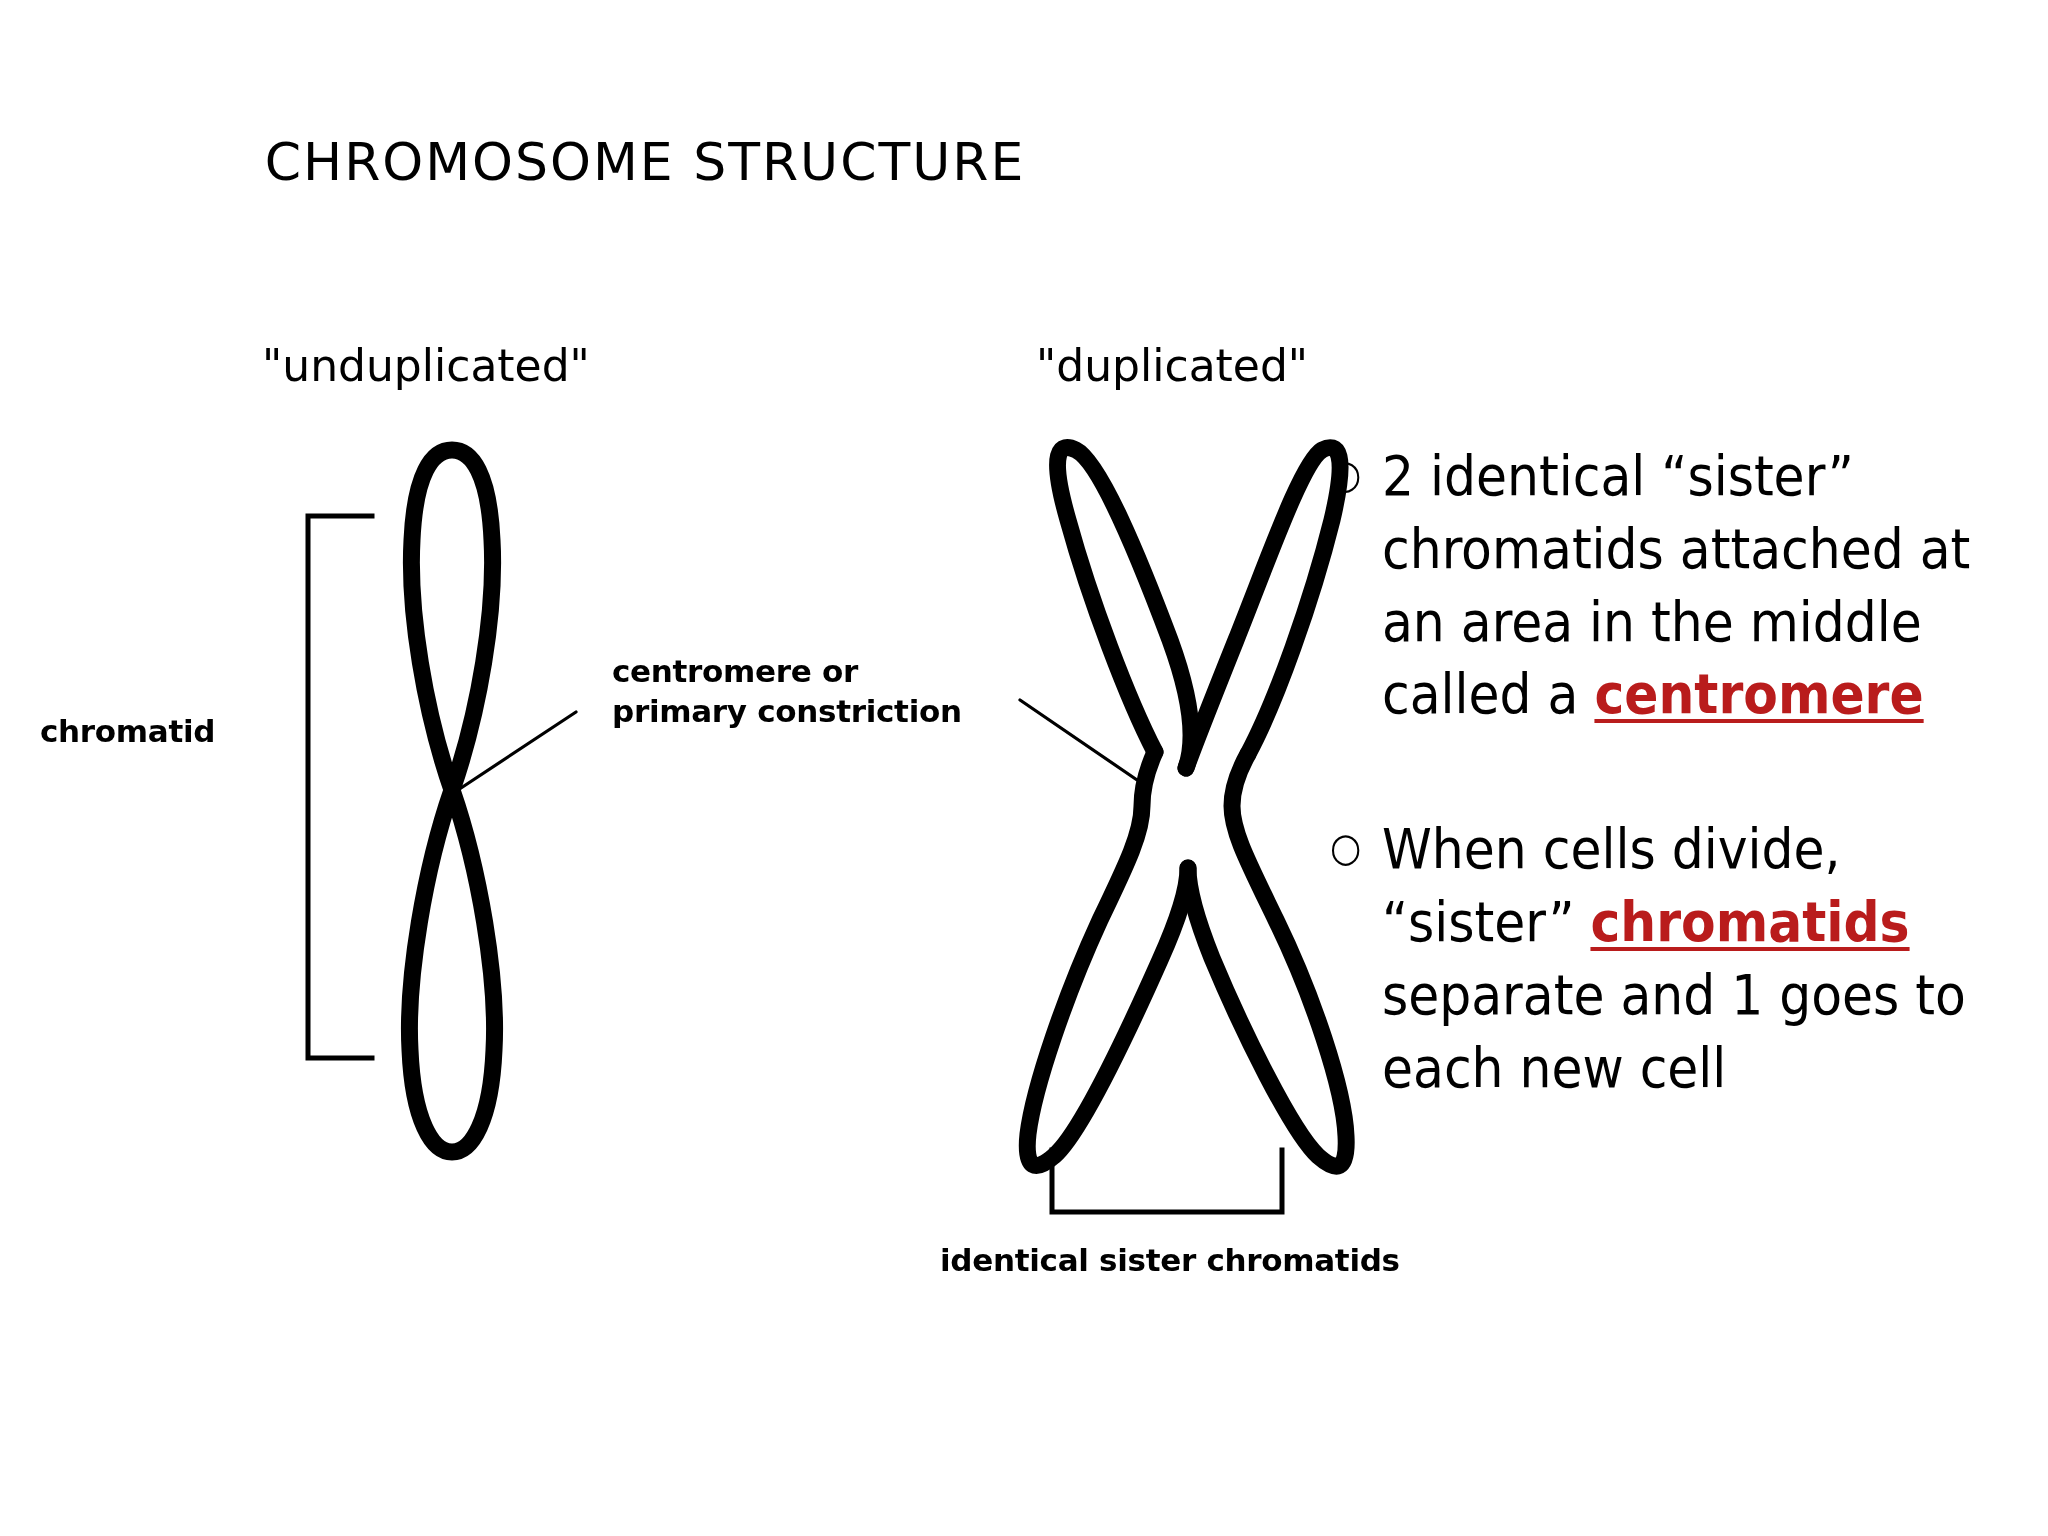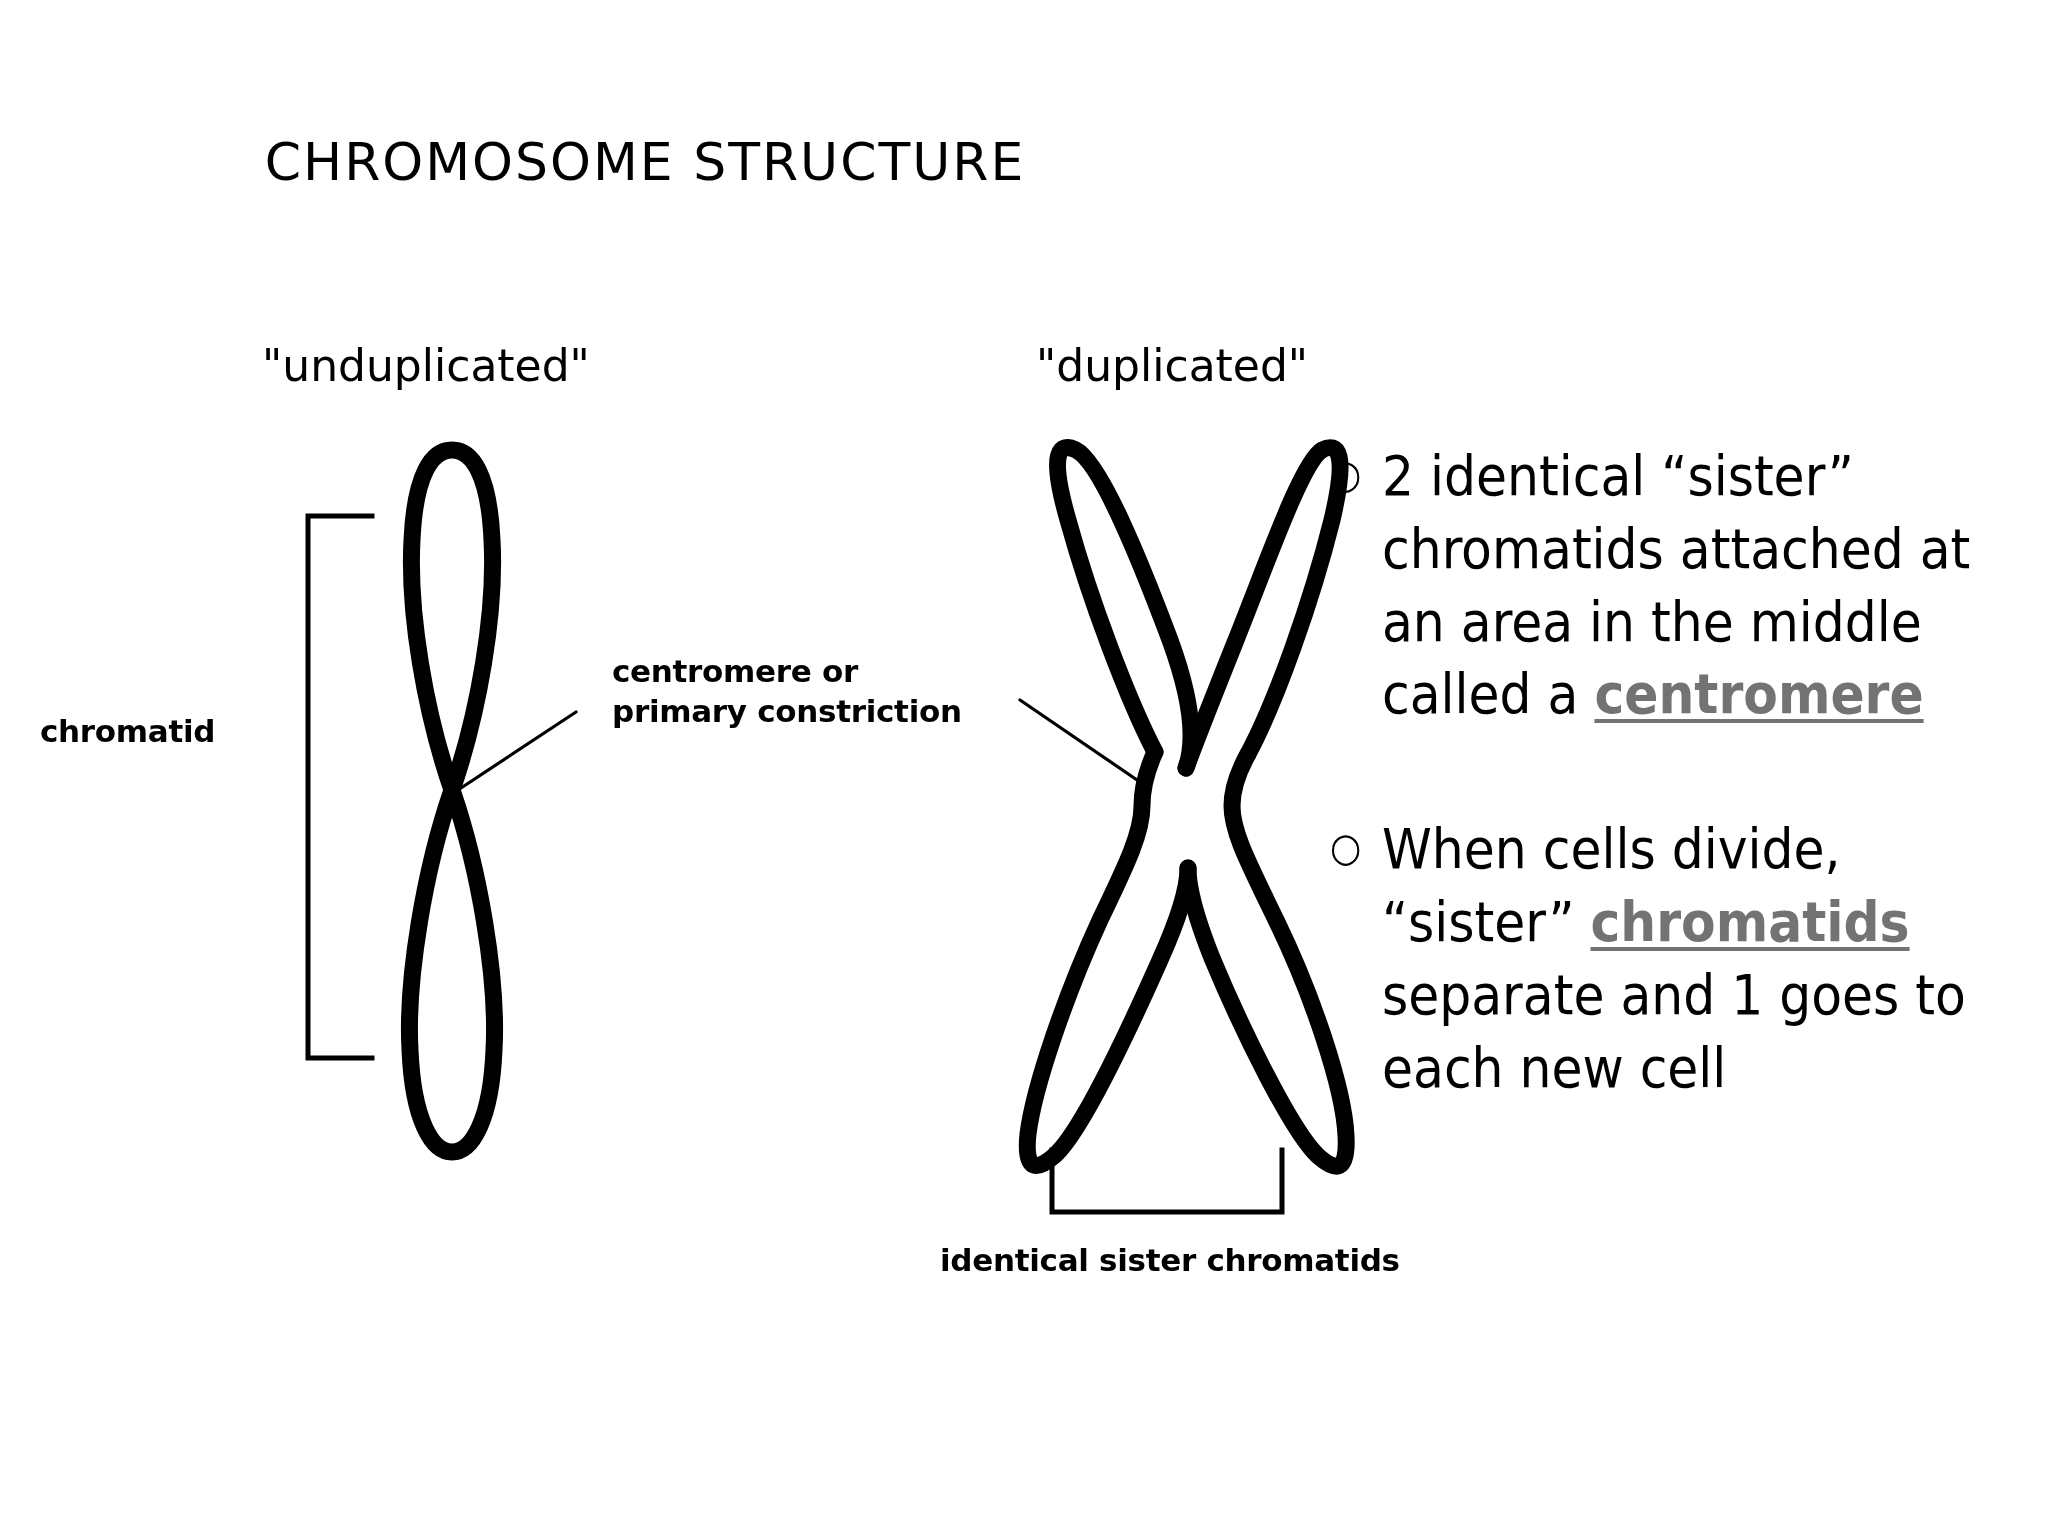--- a/index.html
+++ b/index.html
@@ -96,21 +96,21 @@
     position: absolute;
     left: 0;
     top: 0;
     font-size: 40px;
     line-height: 1.72;
     color: #000000;
   }
   .bullet-text { display: block; }
   .kw {
     font-weight: 700;
-    color: #737373;
+    color: #b91c1c;
     text-decoration: underline;
     text-decoration-thickness: 4px;
     text-underline-offset: 6px;
     white-space: nowrap;
   }
 </style>
 </head>
 <body>
 
 <div id="slide">

